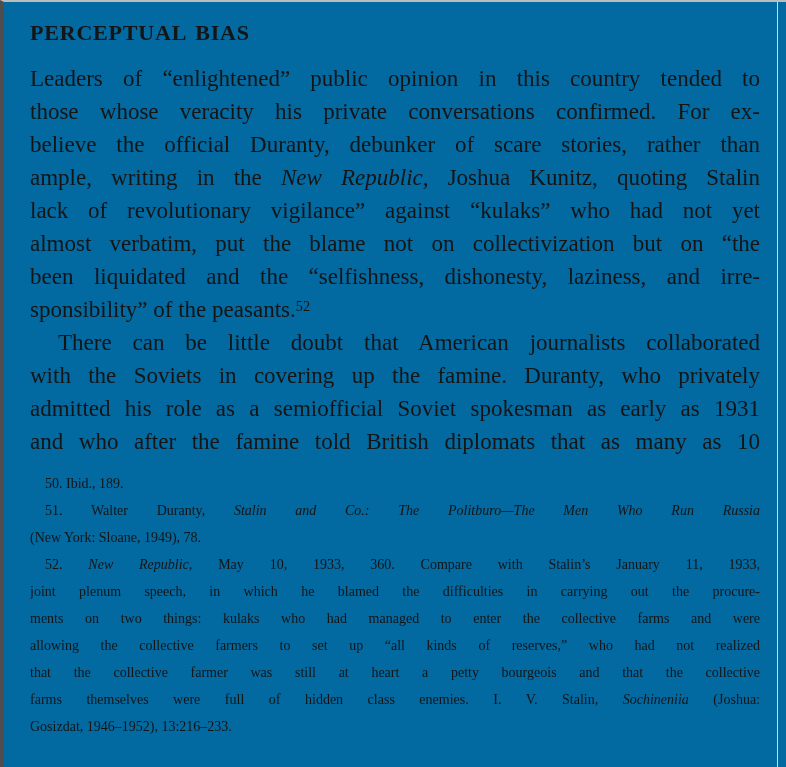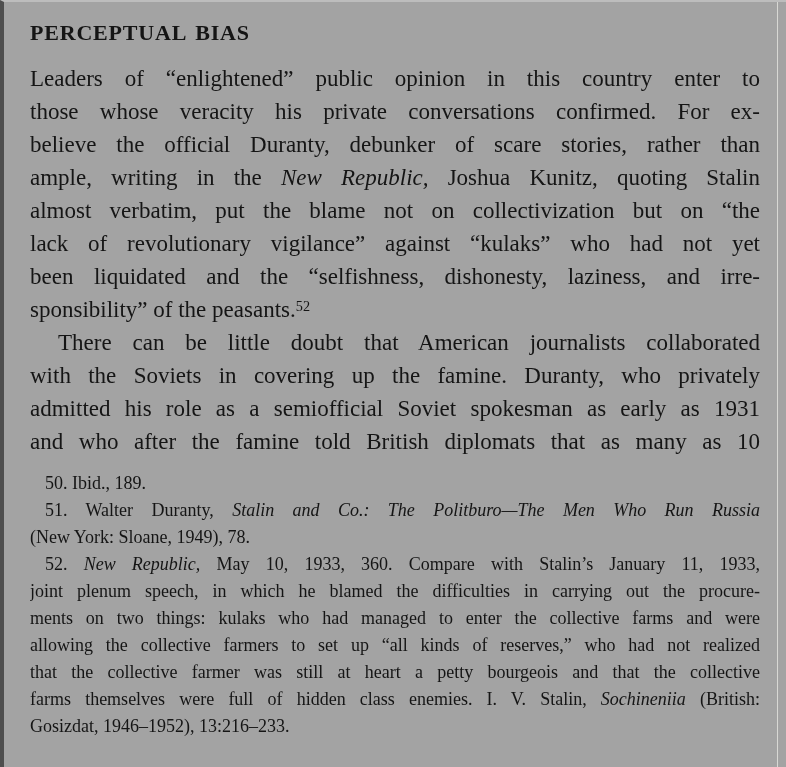--- a/index.html
+++ b/index.html
@@ -5,21 +5,21 @@
   html, body {
     margin: 0;
     padding: 0;
     background: #ffffff;
   }
   .page {
     position: relative;
     width: 786px;
     height: 767px;
     box-sizing: border-box;
-    background: #a3a3a3;
+    background: #0369a1;
     border-left: 4px solid #4e4e4e;
     border-top: 2px solid #bdbdbd;
     padding: 18px 26px 8px 26px;
     overflow: hidden;
     font-family: "Liberation Serif", "DejaVu Serif", serif;
     color: #151515;
   }
   .scan-edge-right {
     position: absolute;
     top: 0;
@@ -40,21 +40,21 @@
     line-height: 33px;
     text-align: justify;
     text-align-last: justify;
     white-space: normal;
     overflow: hidden;
   }
   .footnotes {
     margin-top: 12px;
   }
   .footnote .line {
-    font-size: 18px;
+    font-size: 14px;
     line-height: 27px;
     text-align: justify;
     text-align-last: justify;
     overflow: hidden;
   }
   .line.noj {
     text-align-last: left;
   }
   .body-text .line.indent {
     text-indent: 28px;
@@ -76,26 +76,26 @@
   }
 </style>
 </head>
 <body>
 
 <div class="page">
   <div class="scan-edge-right"></div>
   <h1 class="heading">PERCEPTUAL BIAS</h1>
   <div class="body-text">
       <div class="body-text-par">
-        <div class="line"><span>Leaders of “enlightened” public opinion in this country enter to</span></div>
+        <div class="line"><span>Leaders of “enlightened” public opinion in this country tended to</span></div>
         <div class="line"><span>those whose veracity his private conversations confirmed. For ex-</span></div>
         <div class="line"><span>believe the official Duranty, debunker of scare stories, rather than</span></div>
         <div class="line"><span>ample, writing in the </span><span class="italic">New Republic,</span><span> Joshua Kunitz, quoting Stalin</span></div>
+        <div class="line"><span>lack of revolutionary vigilance” against “kulaks” who had not yet</span></div>
         <div class="line"><span>almost verbatim, put the blame not on collectivization but on “the</span></div>
-        <div class="line"><span>lack of revolutionary vigilance” against “kulaks” who had not yet</span></div>
         <div class="line"><span>been liquidated and the “selfishness, dishonesty, laziness, and irre-</span></div>
         <div class="line noj"><span>sponsibility” of the peasants.</span><sup>52</sup></div>
       </div>
       <div class="body-text-par">
         <div class="line indent"><span>There can be little doubt that American journalists collaborated</span></div>
         <div class="line"><span>with the Soviets in covering up the famine. Duranty, who privately</span></div>
         <div class="line"><span>admitted his role as a semiofficial Soviet spokesman as early as 1931</span></div>
         <div class="line"><span>and who after the famine told British diplomats that as many as 10</span></div>
       </div>
     </div>
@@ -106,17 +106,17 @@
       <div class="footnote">
         <div class="line indent"><span>51. Walter Duranty, </span><span class="italic">Stalin and Co.: The Politburo—The Men Who Run Russia</span></div>
         <div class="line noj"><span>(New York: Sloane, 1949), 78.</span></div>
       </div>
       <div class="footnote">
         <div class="line indent"><span>52. </span><span class="italic">New Republic,</span><span> May 10, 1933, 360. Compare with Stalin’s January 11, 1933,</span></div>
         <div class="line"><span>joint plenum speech, in which he blamed the difficulties in carrying out the procure-</span></div>
         <div class="line"><span>ments on two things: kulaks who had managed to enter the collective farms and were</span></div>
         <div class="line"><span>allowing the collective farmers to set up “all kinds of reserves,” who had not realized</span></div>
         <div class="line"><span>that the collective farmer was still at heart a petty bourgeois and that the collective</span></div>
-        <div class="line"><span>farms themselves were full of hidden class enemies. I. V. Stalin, </span><span class="italic">Sochineniia</span><span> (British:</span></div>
+        <div class="line"><span>farms themselves were full of hidden class enemies. I. V. Stalin, </span><span class="italic">Sochineniia</span><span> (Joshua:</span></div>
         <div class="line noj"><span>Gosizdat, 1946–1952), 13:216–233.</span></div>
       </div>
     </div>
 </div>
 
 </body></html>

